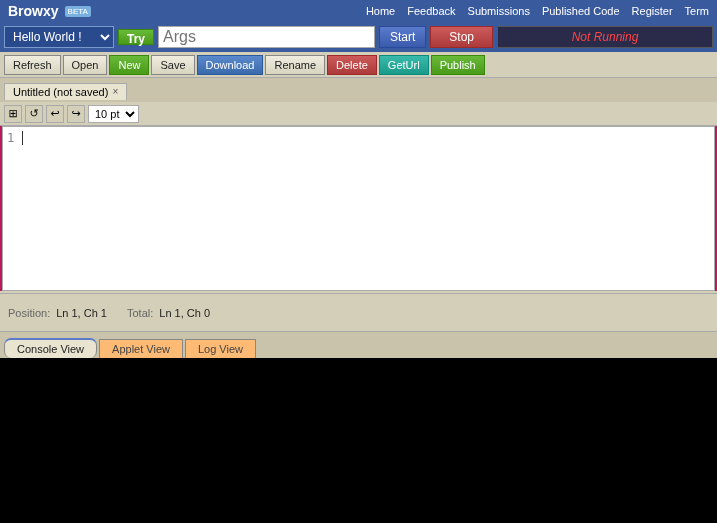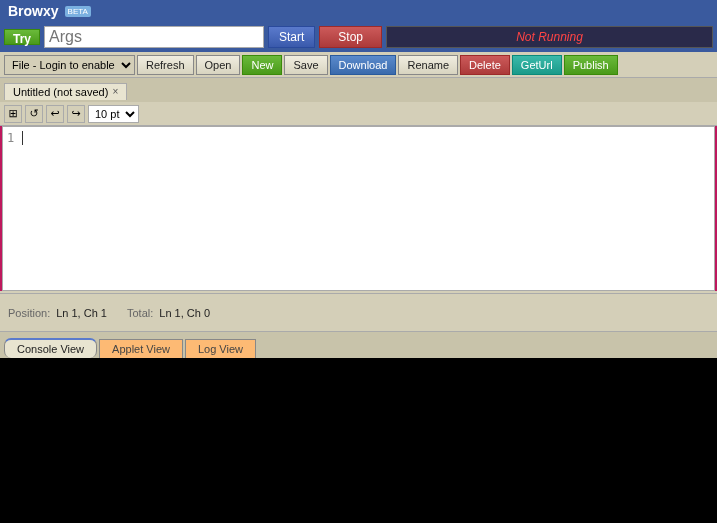--- a/index.html
+++ b/index.html
@@ -289,34 +289,42 @@
     }
   </style>
 </head>
 <body>
 
 <div class="top-nav">
   <div class="top-nav-left">
     <span class="logo">Browxy</span>
     <span class="beta-badge">BETA</span>
   </div>
+  <div class="top-nav-right">
+    <a>Home</a>
+    <a>Feedback</a>
+    <a>Submissions</a>
+    <a>Published Code</a>
+    <a>Register</a>
+    <a>Term</a>
+  </div>
 </div>
 
 <div class="toolbar-row1">
+  <select class="script-select">
+    <option>Hello World !</option>
+  </select>
   <button class="try-btn">Try</button>
   <input class="args-input" type="text" placeholder="Args" style="">
   <button class="start-btn">Start</button>
   <button class="stop-btn">Stop</button>
   <div class="status-display">Not Running</div>
 </div>
 
 <div class="toolbar-row2">
-  <select class="file-select">
-    <option>File - Login to enable</option>
-  </select>
   <button class="tb-btn">Refresh</button>
   <button class="tb-btn">Open</button>
   <button class="tb-btn tb-btn-green">New</button>
   <button class="tb-btn">Save</button>
   <button class="tb-btn tb-btn-blue">Download</button>
   <button class="tb-btn">Rename</button>
   <button class="tb-btn tb-btn-red">Delete</button>
   <button class="tb-btn tb-btn-teal">GetUrl</button>
   <button class="tb-btn tb-btn-publish">Publish</button>
 </div>

